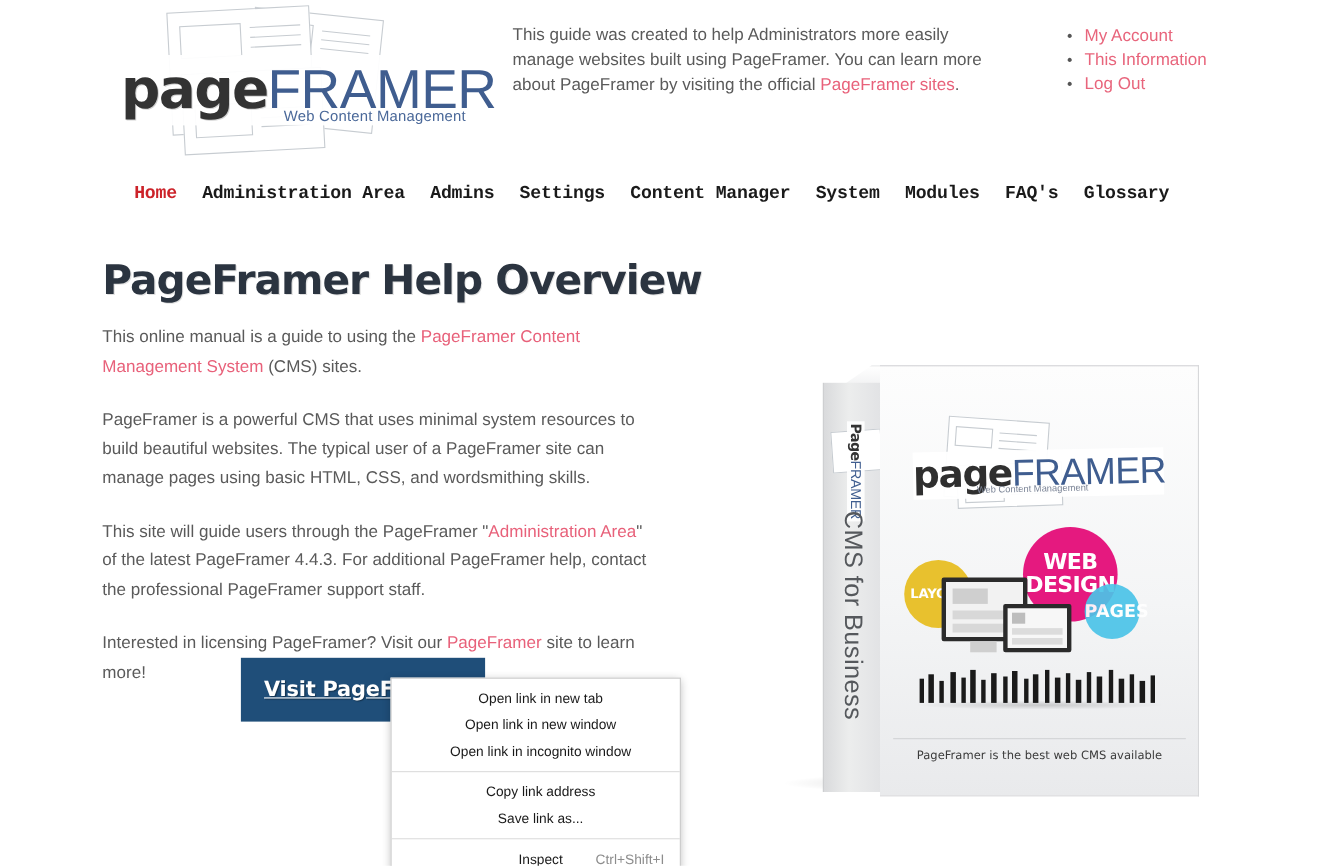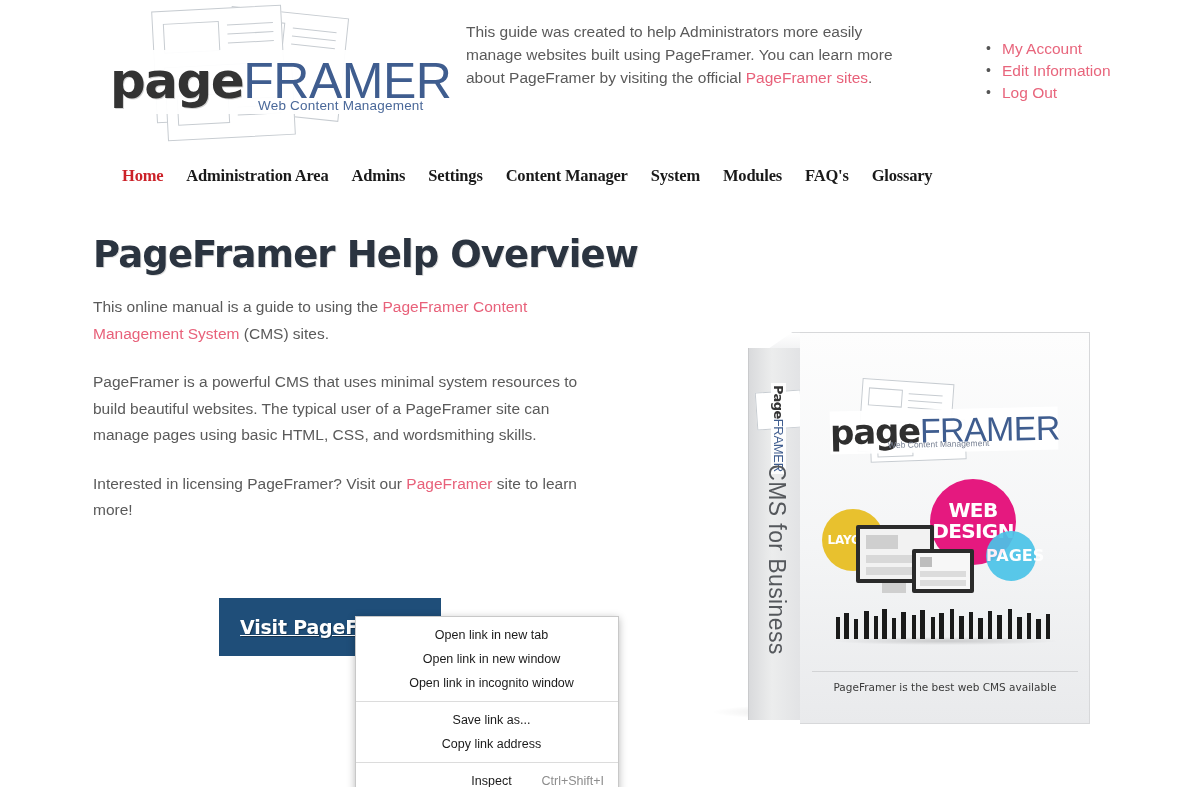--- a/index.html
+++ b/index.html
@@ -91,21 +91,21 @@
     width: 450px;
     font-size: 15.5px;
     line-height: 23px;
     color: #5a5a5a;
   }
 
   #header-links {
     position: absolute;
     left: 962px;
     top: 22px;
-    margin: 16px;
+    margin: 0;
     padding: 0 0 0 22px;
     list-style: none;
     font-size: 15.5px;
     line-height: 22px;
   }
   #header-links li {
     position: relative;
     padding: 0 0 0 2px;
   }
   #header-links li:before {
@@ -127,21 +127,21 @@
     left: 0;
     top: 166px;
     width: 1200px;
     height: 32px;
     white-space: nowrap;
     padding-left: 122px;
     box-sizing: border-box;
   }
   #mainnav .nav-item {
     display: inline-block;
-    font-family: Liberation Serif, serif;
+    font-family: Liberation Mono, monospace;
     font-weight: bold;
     font-size: 16.5px;
     letter-spacing: -0.2px;
     color: #1a1a1a;
     text-decoration: none;
     margin-right: 23px;
     vertical-align: top;
   }
   #mainnav .nav-item.active {
     color: #cc2229;
@@ -478,36 +478,37 @@
     </div>
     <div id="logo-tagline">Web Content Management</div>
   </div>
 
   <div id="header-blurb">
     This guide was created to help Administrators more easily manage websites built using PageFramer. You can learn more about PageFramer by visiting the official <a href="#" style="color:#e8617a;text-decoration:none;">PageFramer sites</a>.
   </div>
 
   <ul id="header-links">
     <li><a href="#">My Account</a></li>
-    <li><a href="#">Edit Information</a></li>
+    <li><a href="#">This Information</a></li>
     <li><a href="#">Log Out</a></li>
   </ul>
 </div>
 
 <nav id="mainnav">
   <a href="#" class="nav-item active">Home</a><a href="#" class="nav-item">Administration Area</a><a href="#" class="nav-item">Admins</a><a href="#" class="nav-item">Settings</a><a href="#" class="nav-item">Content Manager</a><a href="#" class="nav-item">System</a><a href="#" class="nav-item">Modules</a><a href="#" class="nav-item">FAQ's</a><a href="#" class="nav-item">Glossary</a>
 </nav>
 
 <h1 id="page-title">PageFramer Help Overview</h1>
 
 <div id="content-col">
   <p><span>This online manual is a guide to using the </span><a href="#">PageFramer Content Management System</a><span> (CMS) sites.</span></p>
 
   <p>PageFramer is a powerful CMS that uses minimal system resources to build beautiful websites. The typical user of a PageFramer site can manage pages using basic HTML, CSS, and wordsmithing skills.</p>
 
+  <p><span>This site will guide users through the PageFramer "</span><a href="#">Administration Area</a><span>" of the latest PageFramer 4.4.3. For additional PageFramer help, contact the professional PageFramer support staff.</span></p>
 
   <p><span>Interested in licensing PageFramer? Visit our </span><a href="#">PageFramer</a><span> site to learn more!</span></p>
 </div>
 
 <a id="cta-button" href="#">Visit PageFramer</a>
 
 <div id="product-box">
   <div id="box-shadow-blob"></div>
   <div id="box-top"></div>
 
@@ -587,20 +588,20 @@
       <div>PageFramer is the best web CMS available</div>
     </div>
   </div>
 </div>
 
 <div id="context-menu">
   <div class="ctx-item">Open link in new tab</div>
   <div class="ctx-item">Open link in new window</div>
   <div class="ctx-item">Open link in incognito window</div>
   <div class="ctx-sep"></div>
+  <div class="ctx-item">Copy link address</div>
   <div class="ctx-item">Save link as...</div>
-  <div class="ctx-item">Copy link address</div>
   <div class="ctx-sep"></div>
   <div class="ctx-item">
     <span>Inspect</span>
     <span class="ctx-shortcut">Ctrl+Shift+I</span>
   </div>
 </div>
 
 </body></html>

